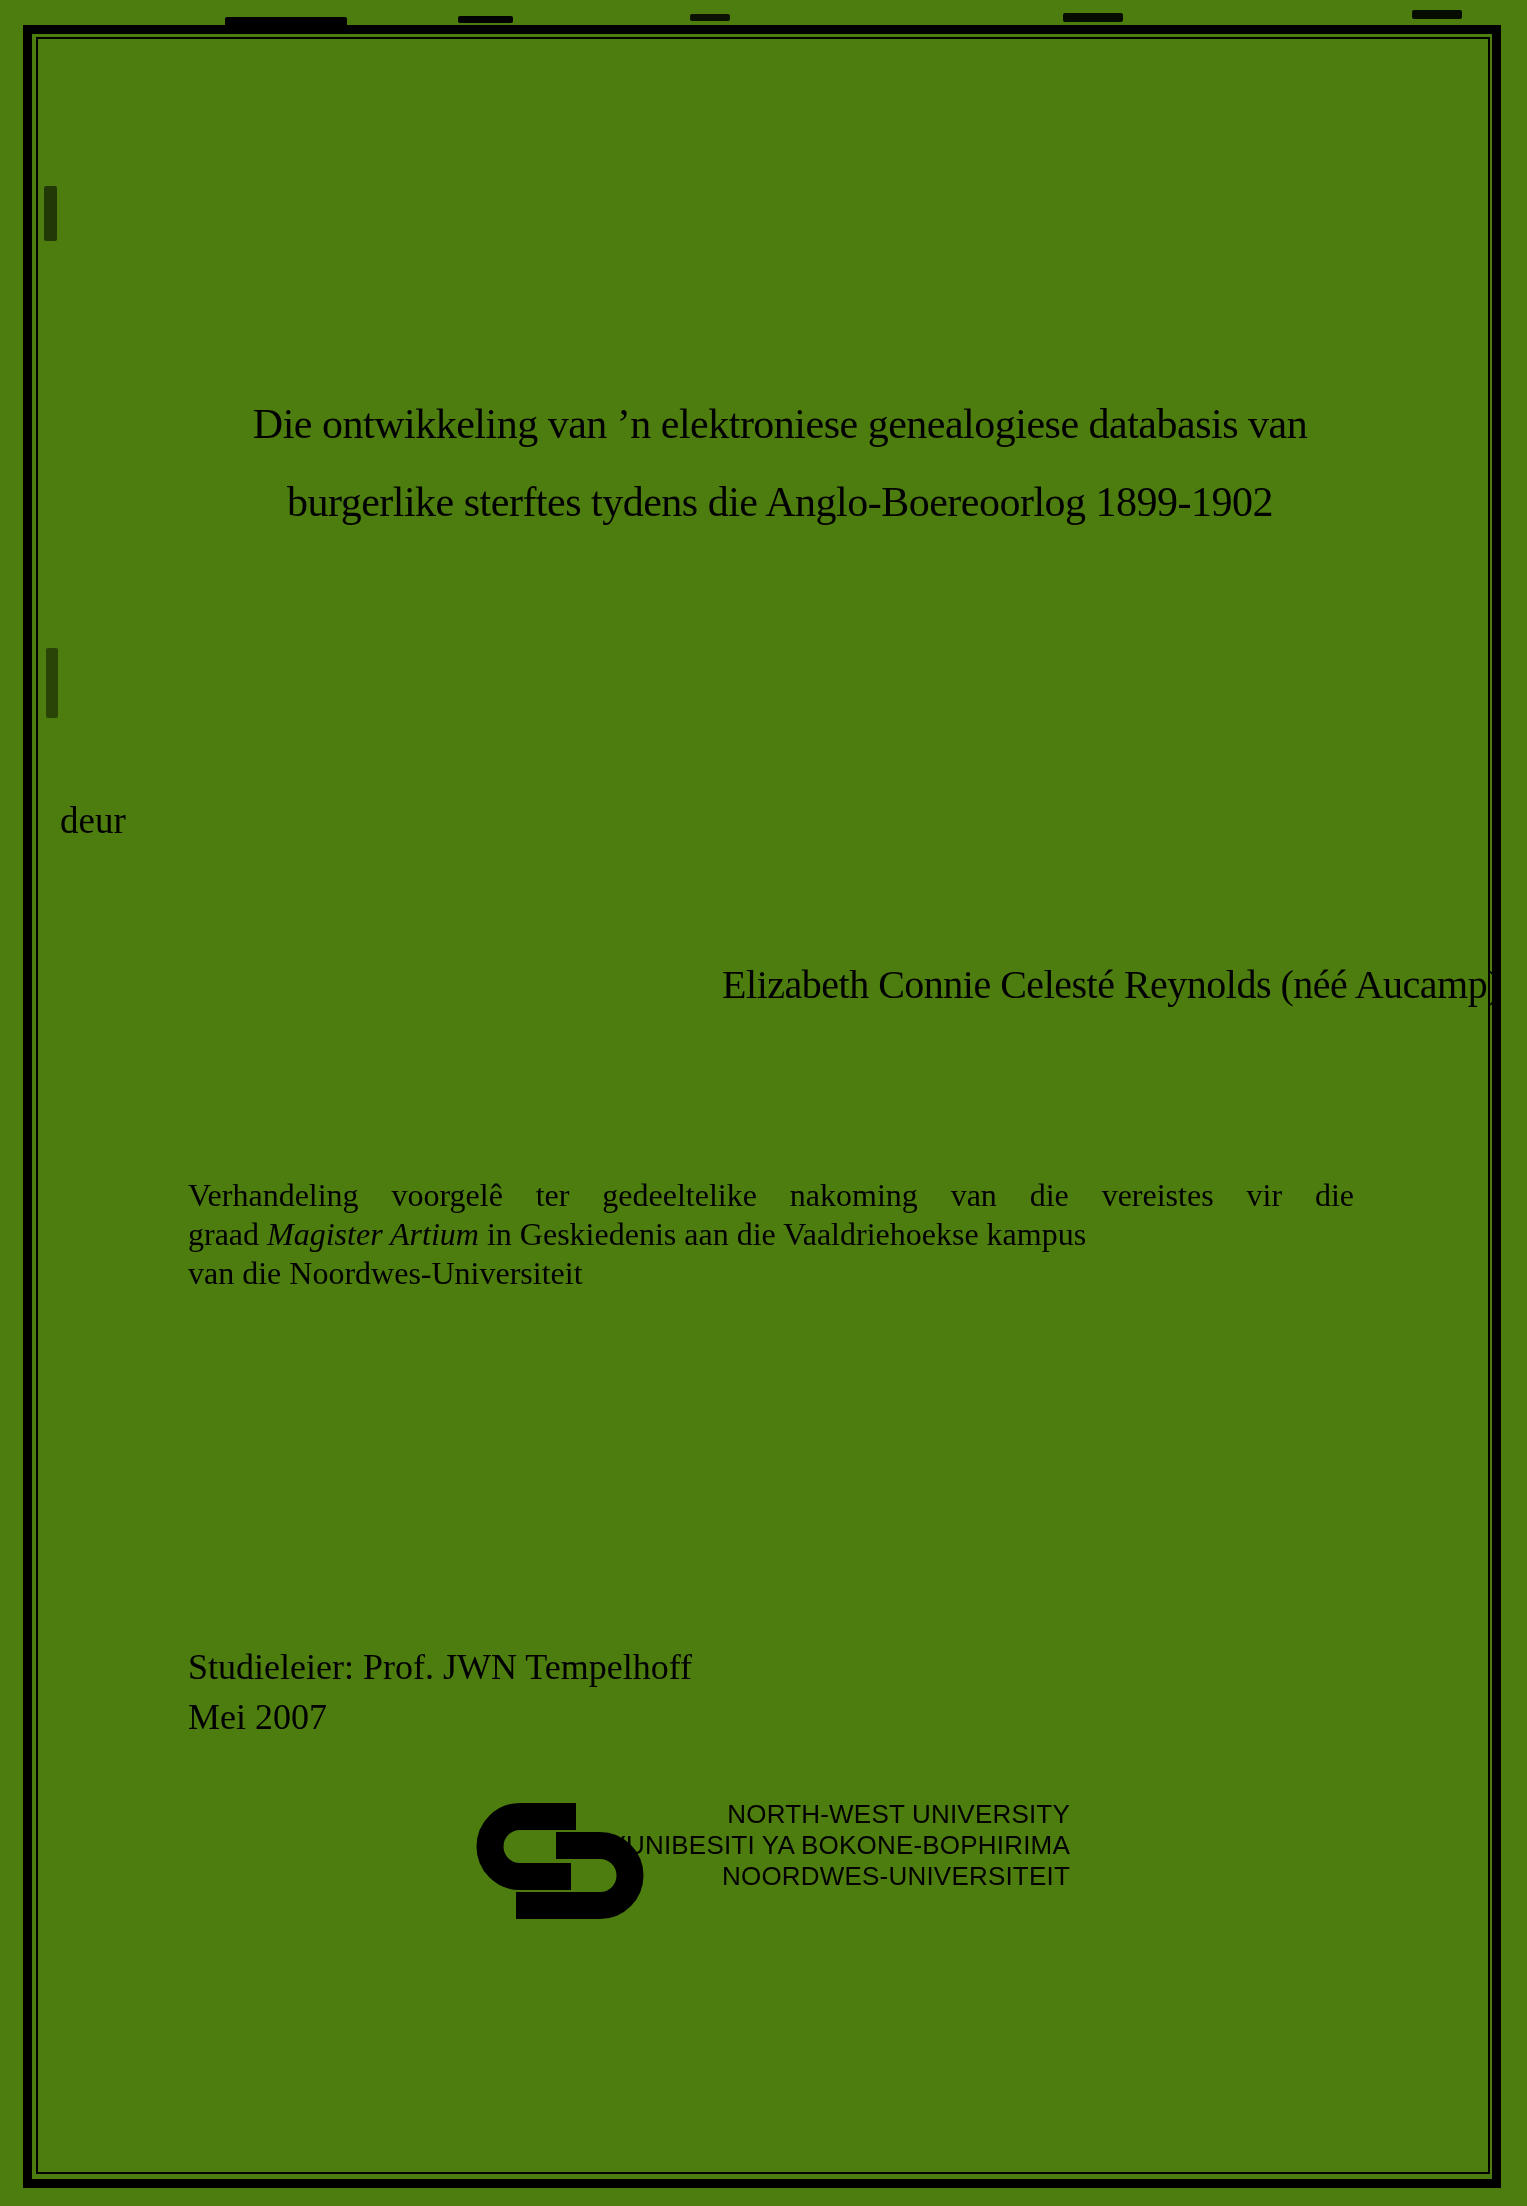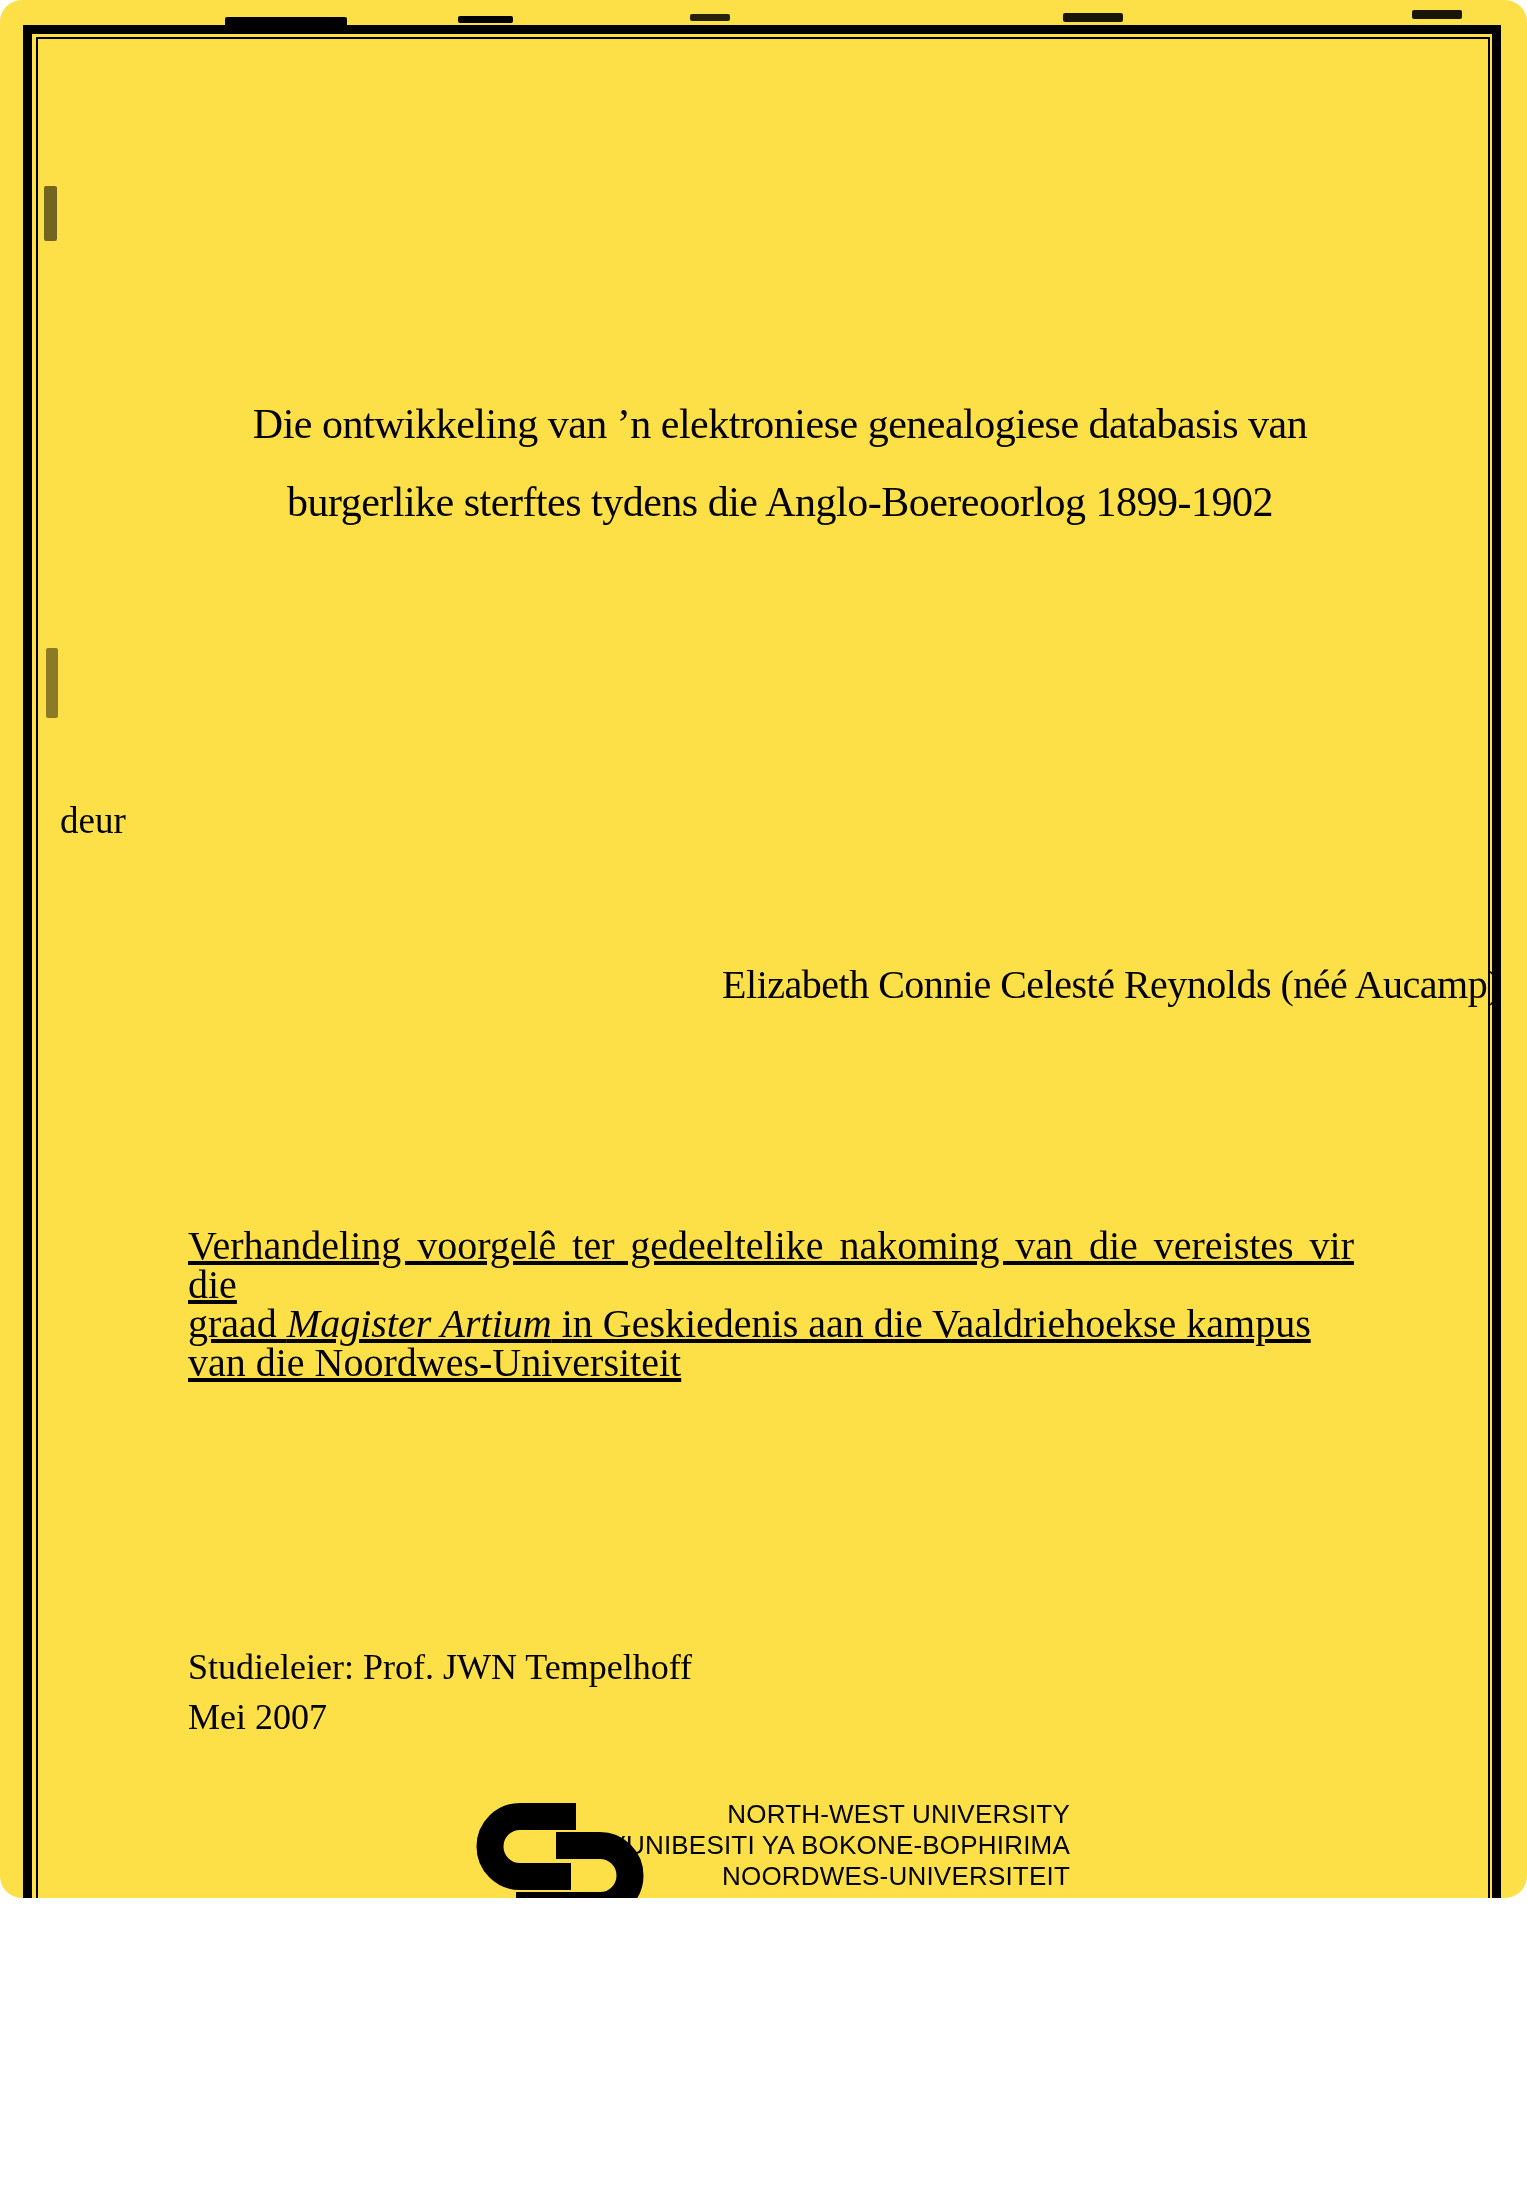--- a/index.html
+++ b/index.html
@@ -3,26 +3,25 @@
 <meta charset="utf-8">
 <style>
   html, body {
     margin: 0;
     padding: 0;
     background: #ffffff;
   }
   .page {
     position: relative;
     width: 1527px;
-    height: 1898px;
-    background: #fde047;
+    height: 2206px;
+    background: #4d7c0f;
     color: #000000;
     overflow: hidden;
     font-family: "Liberation Serif", "DejaVu Serif", serif;
-    border-radius: 22px;
   }
   .frame-outer {
     position: absolute;
     left: 23px; top: 25px;
     width: 1478px; height: 2163px;
     border: 9px solid #000;
     box-sizing: border-box;
   }
   .frame-inner {
     position: absolute;
@@ -59,25 +58,24 @@
     left: 60px; top: 957px;
     width: 1440px;
     text-align: right;
     font-size: 40px;
     line-height: 56px;
     letter-spacing: -0.5px;
     white-space: nowrap;
   }
   .note {
     position: absolute;
-    left: 188px; top: 1226px;
+    left: 188px; top: 1176px;
     width: 1166px;
-    font-size: 40px;
+    font-size: 32px;
     line-height: 39px;
-    text-decoration: underline;
   }
   .note-line { white-space: nowrap; }
   .note-line.justified {
     white-space: normal;
     text-align: justify;
     text-align-last: justify;
   }
   .italic { font-style: italic; }
   .supervisor {
     position: absolute;

